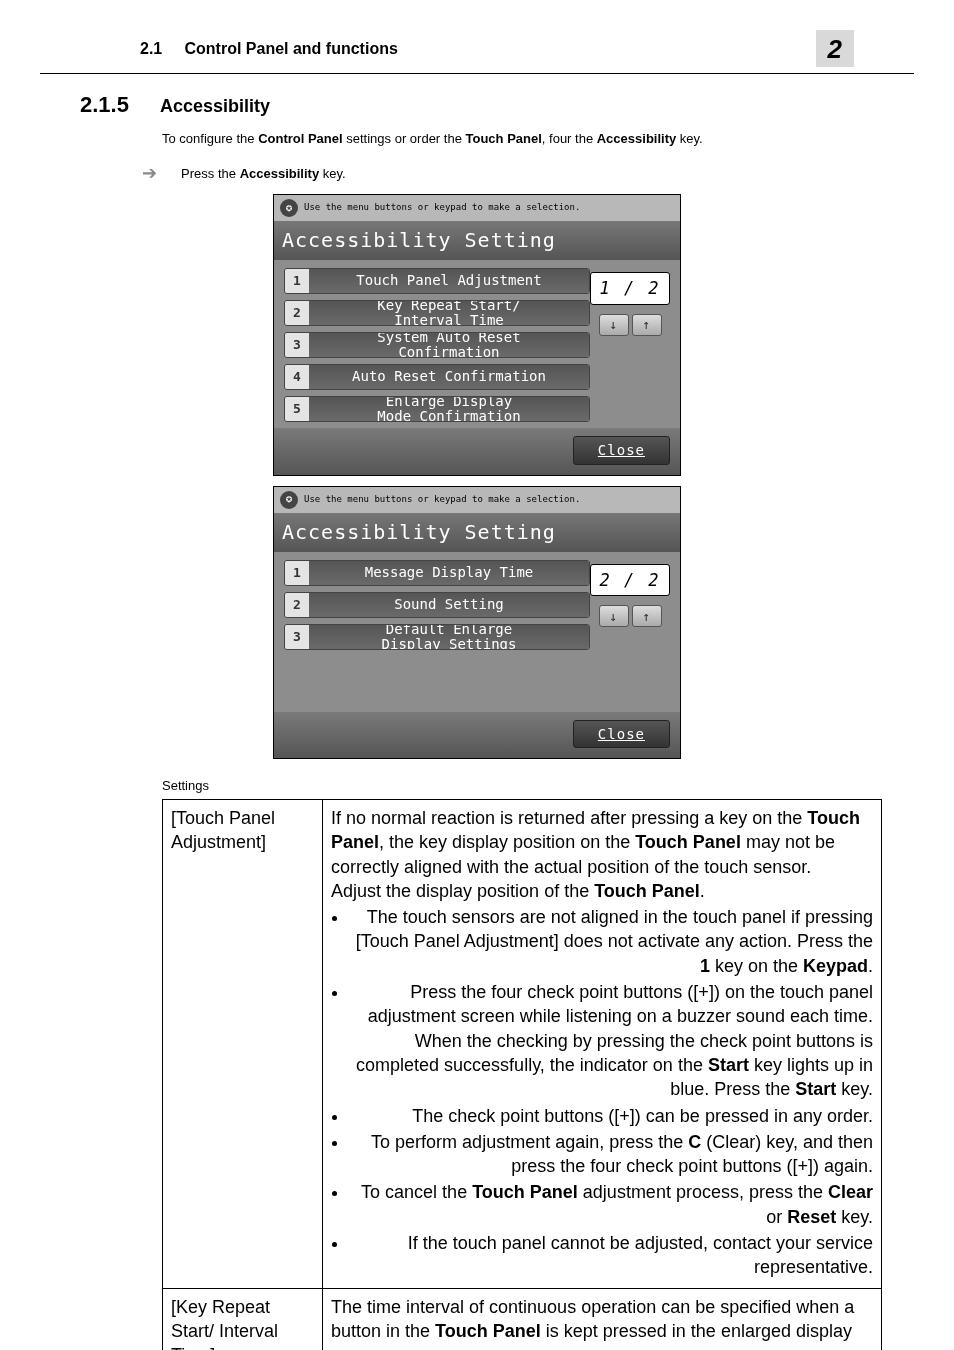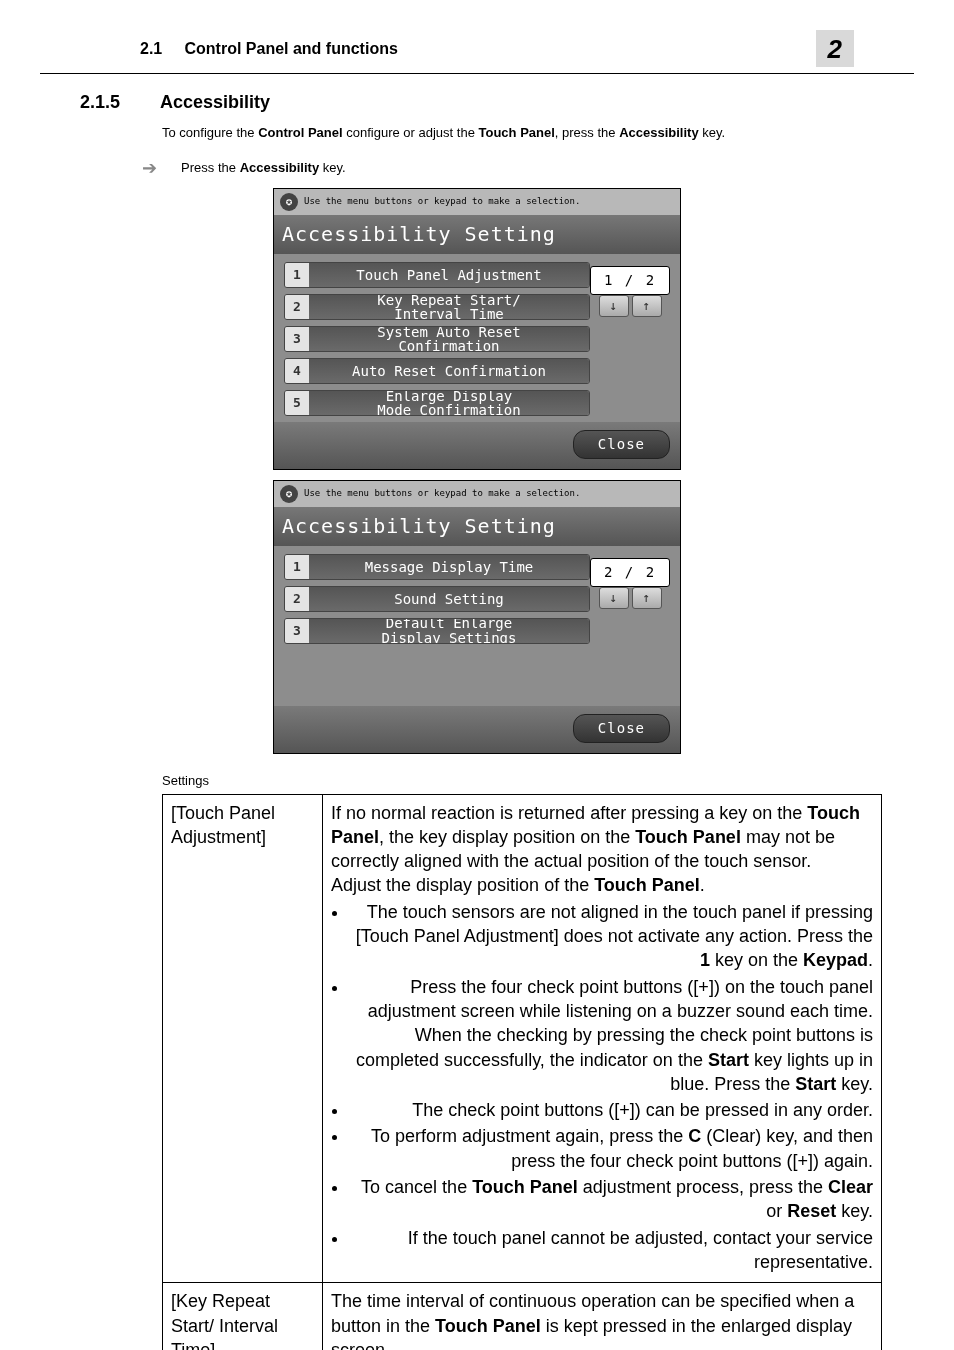--- a/index.html
+++ b/index.html
@@ -36,21 +36,21 @@
   .content {
     padding: 0 100px 0 100px;
   }
   .section-row {
     display: flex;
     align-items: baseline;
     margin-bottom: 10px;
   }
   .sec-num {
     font-weight: bold;
-    font-size: 18px;
+    font-size: 22px;
     width: 80px;
     margin-left: -20px;
   }
   .sec-title {
     font-weight: bold;
     font-size: 18px;
   }
   p.body {
     margin: 6px 0 6px 62px;
     font-size: 13px;
@@ -142,24 +142,25 @@
   .panel .pager {
     width: 80px;
     padding-top: 4px;
     text-align: center;
   }
   .panel .pager .pg {
     background: #fff;
     color: #000;
     border: 1px solid #000;
     border-radius: 3px;
-    font-size: 14px;
+    font-size: 17px;
     padding: 4px 0;
-    margin-bottom: 0;
+    margin-bottom: 9px;
     letter-spacing: 2px;
+    font-style: italic;
   }
   .panel .pager .btns {
     display: flex; gap: 3px; justify-content: center;
   }
   .panel .pager .pb {
     width: 30px; height: 22px;
     background: linear-gradient(#ddd,#aaa);
     border: 1px solid #555;
     border-radius: 3px;
     color: #333;
@@ -168,24 +169,25 @@
   }
   .panel .footer {
     display: flex; justify-content: flex-end;
     padding: 8px 10px 10px 10px;
     background: linear-gradient(#7a7a7a,#555);
   }
   .panel .close-btn {
     background: linear-gradient(#555,#333);
     color: #fff;
     border: 1px solid #222;
-    border-radius: 12px;
+    border-radius: 3px;
     padding: 4px 24px;
     font-size: 14px;
     letter-spacing: 1px;
+    text-decoration: underline;
   }
   
   .settings-title {
     font-weight: normal;
     margin: 18px 0 4px 62px;
   }
   table.settings {
     border-collapse: collapse;
     width: 720px;
     margin-left: 62px;
@@ -228,21 +230,21 @@
 </div>
 
 <div class="content">
 
   <div class="section-row">
     <div class="sec-num">2.1.5</div>
     <div class="sec-title">Accessibility</div>
   </div>
 
   <p class="body">
-    <span>To configure the </span><b>Control Panel</b><span> configure or adjust the </span><b>Touch Panel</b><span>, press the </span><b>Accessibility</b><span> key.</span>
+    <span>To configure the </span><b>Control Panel</b><span> settings or order the </span><b>Touch Panel</b><span>, four the </span><b>Accessibility</b><span> key.</span>
   </p>
 
   <div class="step-row">
     <span class="arrow">➔</span>
     <span>
       <span>Press the </span><b>Accessibility</b><span> key.</span>
     </span>
   </div>
 
   <div class="panel-wrap">

